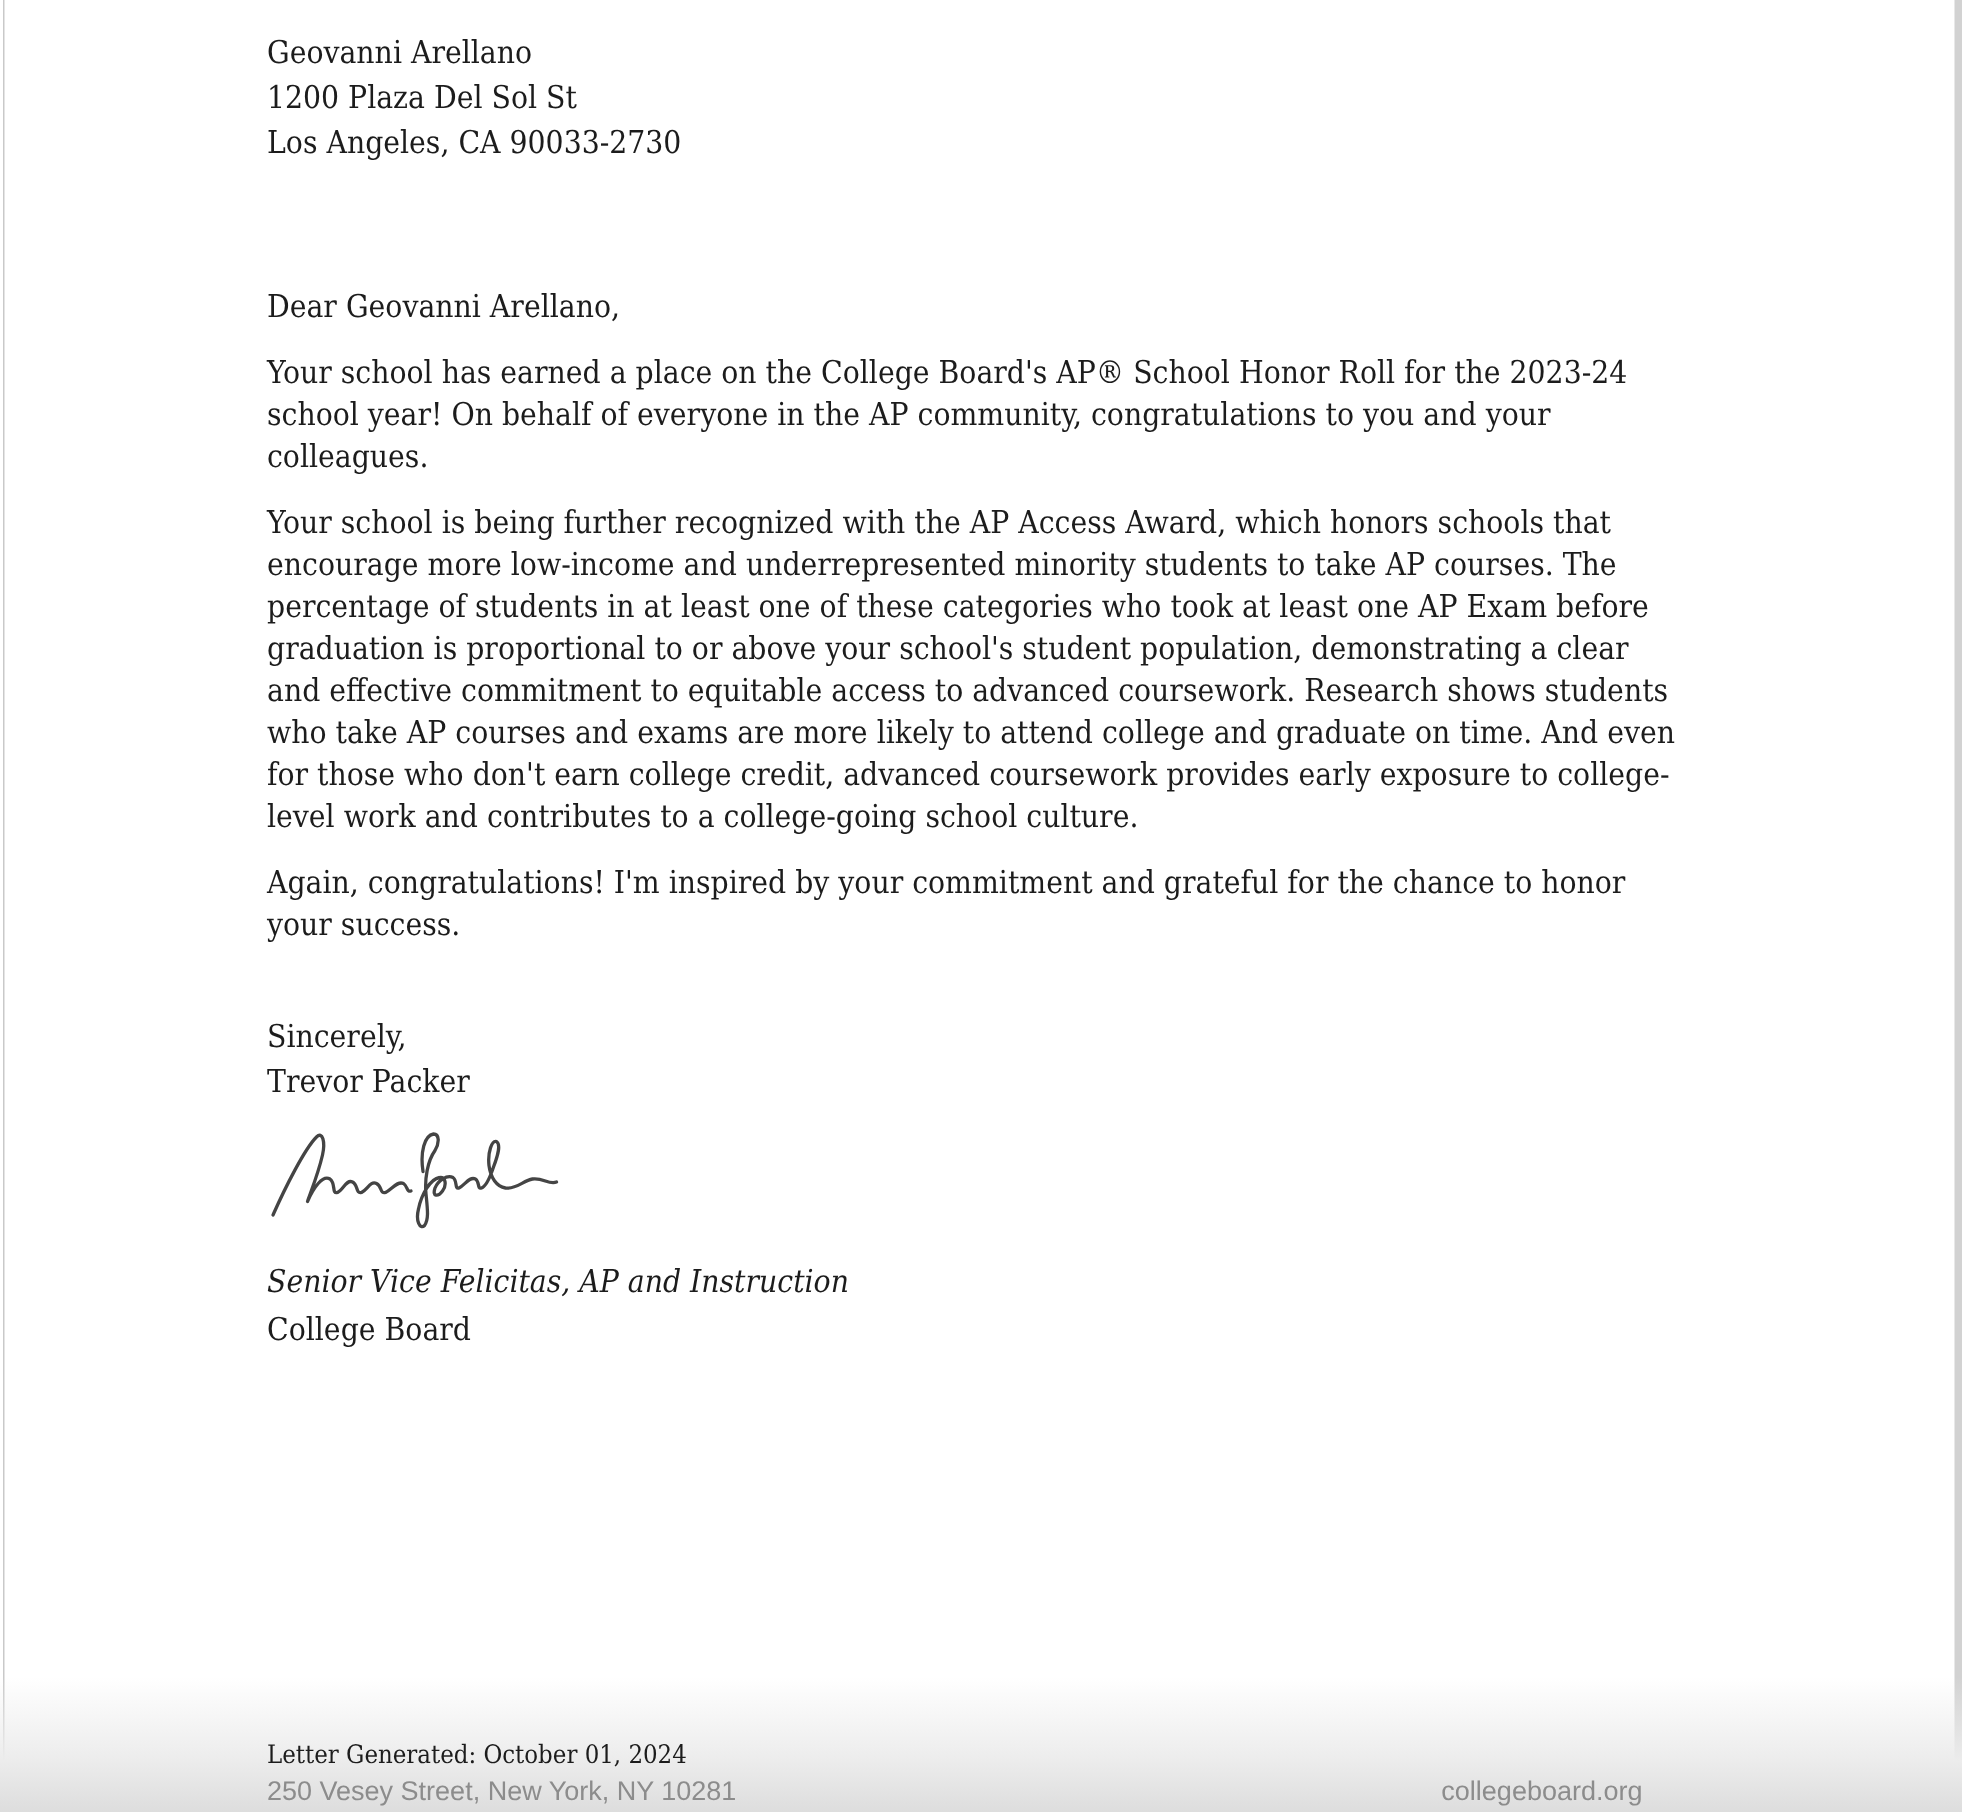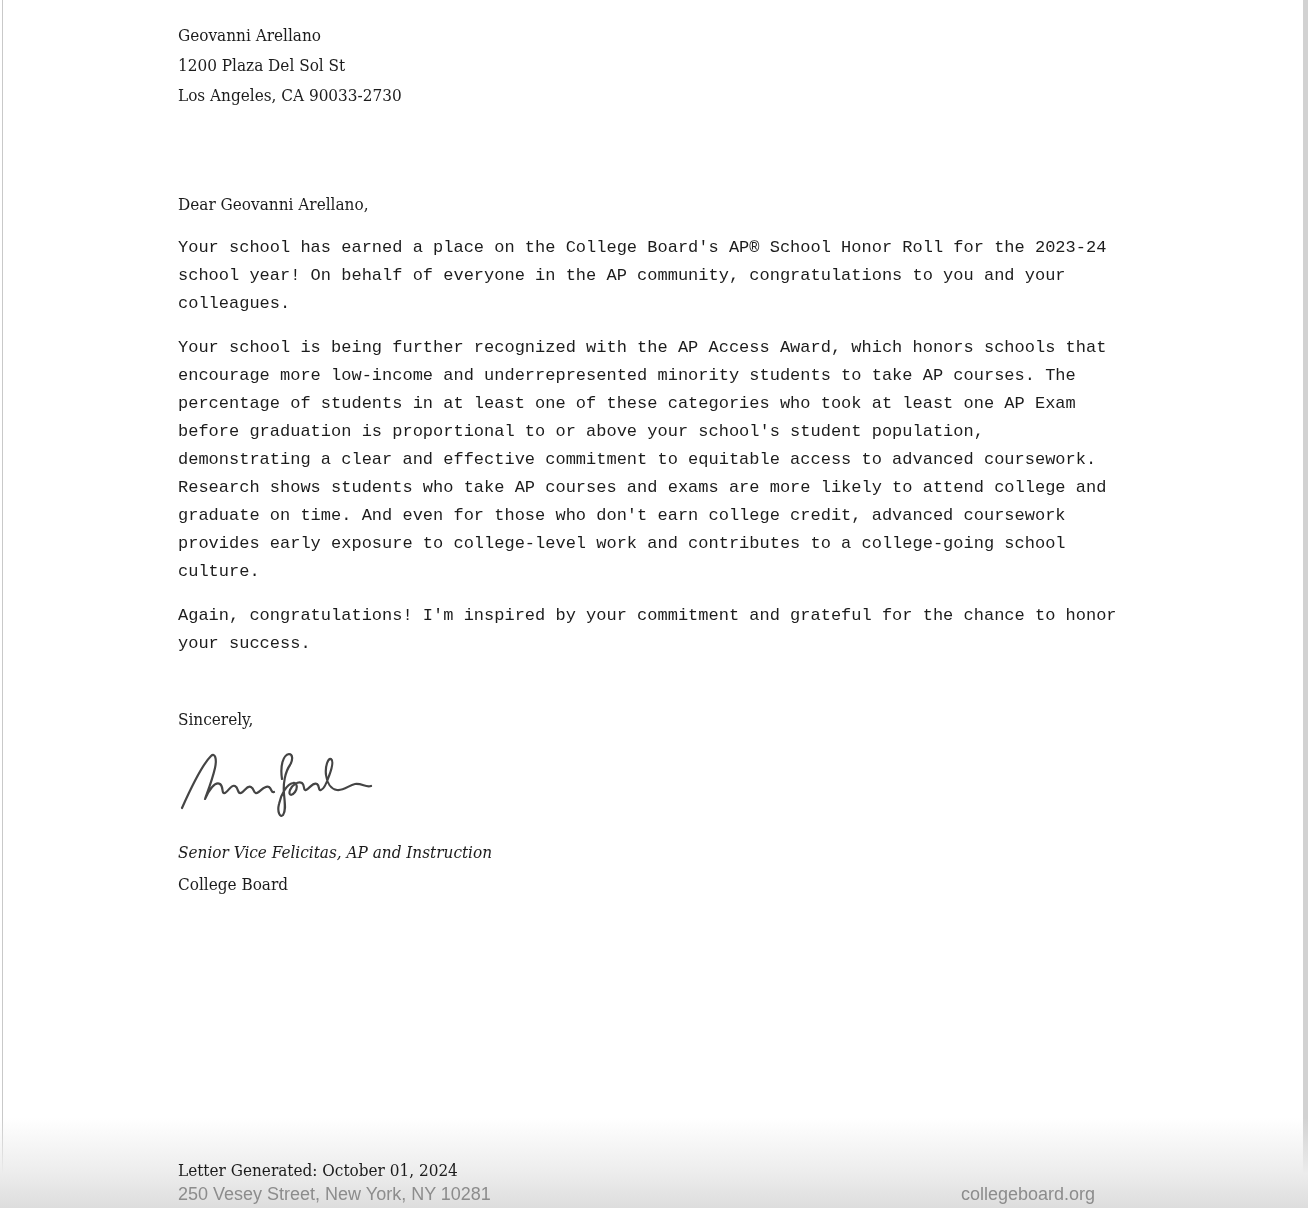--- a/index.html
+++ b/index.html
@@ -28,27 +28,27 @@
     position: absolute;
     right: 0; top: 0; bottom: 0;
     width: 5px;
     background: #d2d2d2;
   }
   .content {
     position: absolute;
     top: 20px;
     left: 178px;
     width: 945px;
-    font-size: 17px;
+    font-size: 21px;
     font-stretch: condensed;
     line-height: 28px;
   }
   .address-block { line-height: 30px; }
   .salutation { margin-top: 80px; }
-  .body-paragraph { margin-top: 16px; font-family: Liberation Mono, monospace; }
+  .body-paragraph { margin-top: 16px; }
   .signoff { margin-top: 46px; line-height: 30px; }
   .signature-wrap { margin-top: 14px; height: 72px; }
   .signer-title { margin-top: 16px; font-style: italic; line-height: 32px; }
   .signer-org { line-height: 32px; }
   
   .footer {
     position: absolute;
     left: 0; right: 0; bottom: 0;
     height: 90px;
     background: linear-gradient(180deg, rgba(255,255,255,0) 0%, #ececec 62%, #dddddd 100%);
@@ -92,20 +92,21 @@
     </div>
 
     <div class="salutation">Dear Geovanni Arellano,</div>
 
     <p class="body-paragraph">Your school has earned a place on the College Board's AP® School Honor Roll for the 2023-24 school year! On behalf of everyone in the AP community, congratulations to you and your colleagues.</p>
     <p class="body-paragraph">Your school is being further recognized with the AP Access Award, which honors schools that encourage more low-income and underrepresented minority students to take AP courses. The percentage of students in at least one of these categories who took at least one AP Exam before graduation is proportional to or above your school's student population, demonstrating a clear and effective commitment to equitable access to advanced coursework. Research shows students who take AP courses and exams are more likely to attend college and graduate on time. And even for those who don't earn college credit, advanced coursework provides early exposure to college-level work and contributes to a college-going school culture.</p>
     <p class="body-paragraph">Again, congratulations! I'm inspired by your commitment and grateful for the chance to honor your success.</p>
 
     <div class="signoff">
       <div>Sincerely,</div>
+      <div>Trevor Packer</div>
     </div>
 
     <div class="signature-wrap">
       <svg class="sig-svg" width="195" height="72" viewBox="0 0 195 72">
         <g fill="none" stroke="#2b2b2b" stroke-width="2.2" stroke-linecap="round" stroke-linejoin="round" opacity="0.88">
           <path d="M4,60 C12,42 25,16 33,8 C37,4 39,11 37,20 C34,33 29,45 27,51 C31,42 37,33 42,36 C46,39 43,46 47,45 C51,43 53,36 57,38 C61,40 59,46 63,45 C67,43 69,37 73,39 C77,41 75,46 79,45 C83,43 87,37 91,39 C94,41 93,45 96,44"></path>
           <path d="M104,31 C102,18 105,7 111,6 C115,6 115,12 112,17 C107,24 105,36 106,46 C107,56 108,63 105,67 C102,70 99,64 101,56 C103,46 109,36 115,35 C119,34 120,40 117,44 C114,48 110,48 112,42 C114,37 120,33 124,35 C127,37 125,43 128,42 C132,40 135,34 139,36 C142,38 140,43 143,42 C146,41 149,34 151,28 C154,20 156,13 153,11 C150,10 147,18 148,27 C149,35 153,41 159,42 C166,43 171,37 177,36 C184,35 188,40 193,38"></path>
         </g>
       </svg>
     </div>

